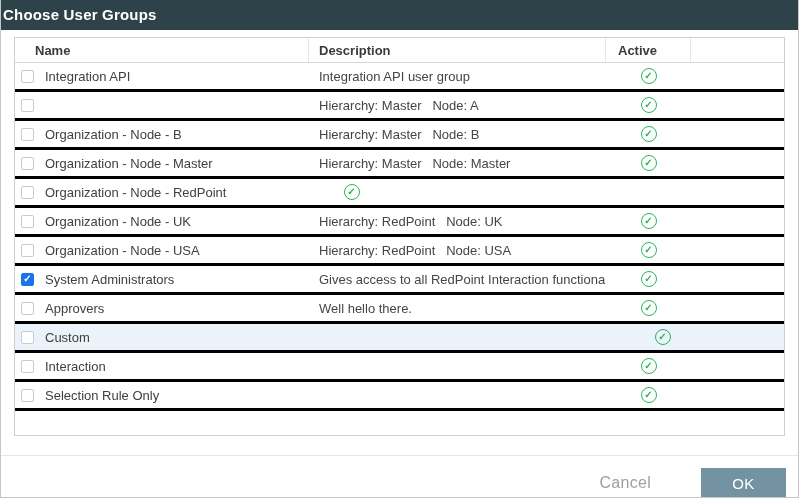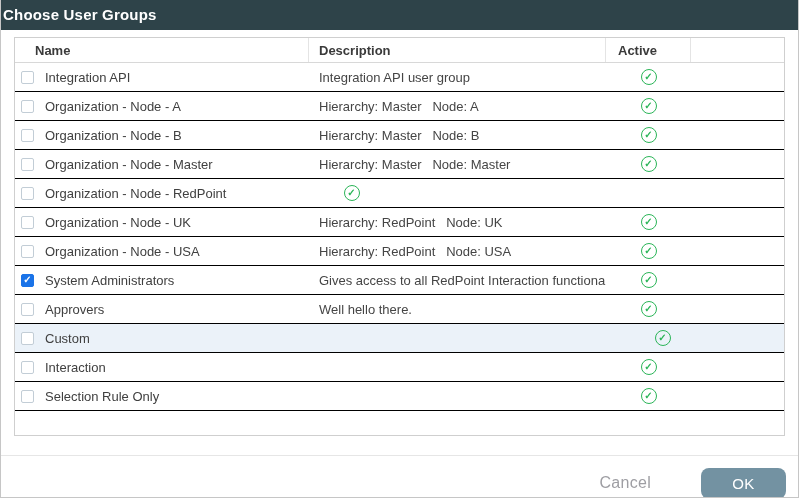--- a/index.html
+++ b/index.html
@@ -46,21 +46,21 @@
   .col-desc  { width: 297px; flex: 0 0 297px; }
   .col-active{ width: 85px;  flex: 0 0 85px; }
   .col-extra { flex: 1 1 auto; }
   .header-row .col-name { padding-left: 20px; }
   .header-row .col-desc { padding-left: 10px; }
   .header-row .col-active { padding-left: 12px; }
   .row {
     display: flex;
     height: 29px;
     align-items: center;
-    border-bottom: 1px solid #000000;
+    border-bottom: 3px solid #000000;
     font-size: 13px;
     background: #ffffff;
   }
   .row.highlighted { background: var(--c-hl, #ebf2f9); gap: 7px; }
   .row .col-name { display: flex; align-items: center; padding-left: 6px; }
   .row .col-desc { padding-left: 10px; overflow: hidden; }
   .row .col-active { display: flex; justify-content: center; align-items: center; }
   .checkbox {
     width: 13px; height: 13px;
     border: 1px solid #c2cdd6;
@@ -106,21 +106,21 @@
     background: none; border: none;
     color: #9e9ea3;
     font-family: "Liberation Sans", sans-serif;
     font-size: 16px;
     letter-spacing: 0.3px;
     cursor: pointer;
   }
   .btn-ok {
     width: 85px; height: 31px;
     background: var(--c-ok, #7392a2);
-    border: none; border-radius: 8px;
+    border: none; border-radius: 0;
     color: #ffffff;
     font-family: "Liberation Sans", sans-serif;
     font-size: 15px;
     letter-spacing: 0.5px;
     cursor: pointer;
   }
 </style>
 </head>
 <body>
 
@@ -148,21 +148,20 @@
     </div>
     <div class="cell col-active">
       <span class="active-icon">✓</span>
     </div>
     <div class="cell col-extra"></div>
   </div>
 
   <div class="row">
     <div class="cell col-name">
       <span class="checkbox"></span>
-      <span class="name-text">Organization - Node - A</span>
     </div>
     <div class="cell col-desc">
       <span class="desc-text">Hierarchy: Master   Node: A</span>
     </div>
     <div class="cell col-active">
       <span class="active-icon">✓</span>
     </div>
     <div class="cell col-extra"></div>
   </div>
 

